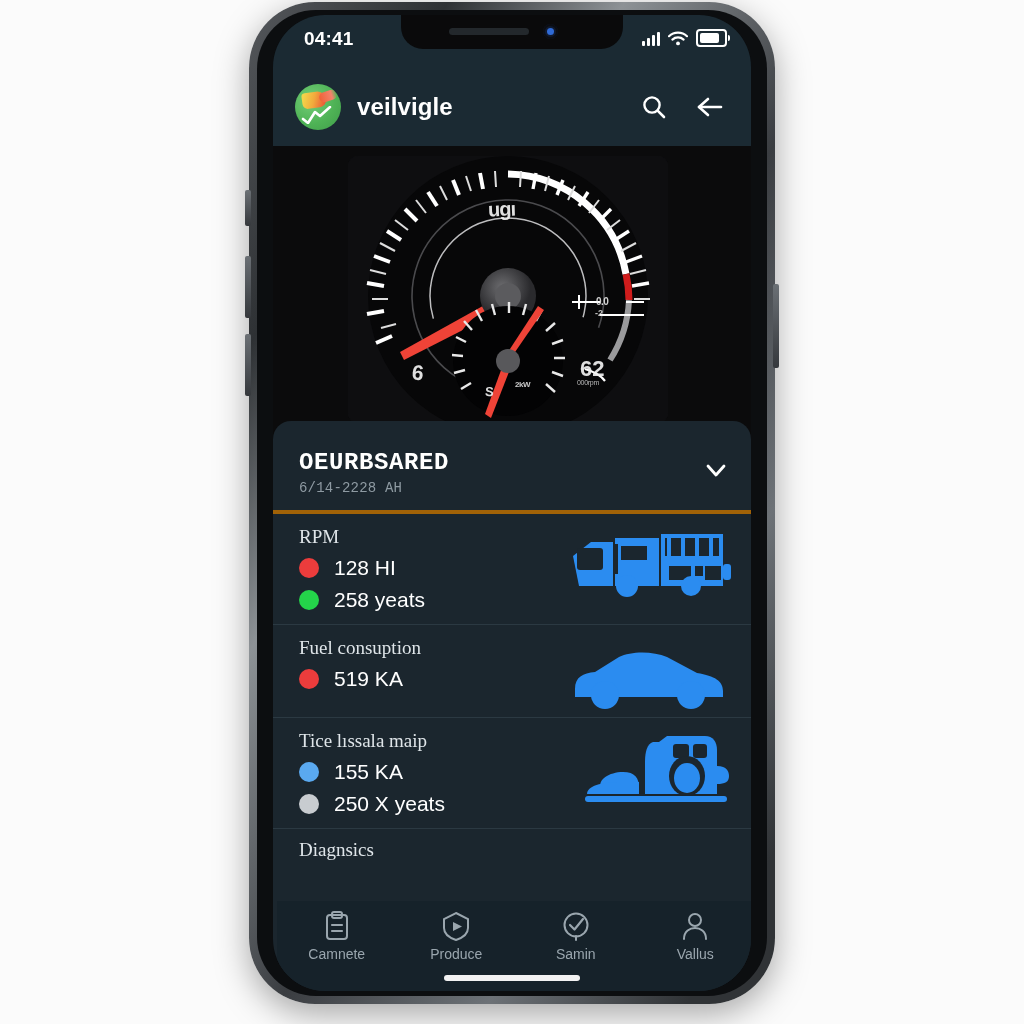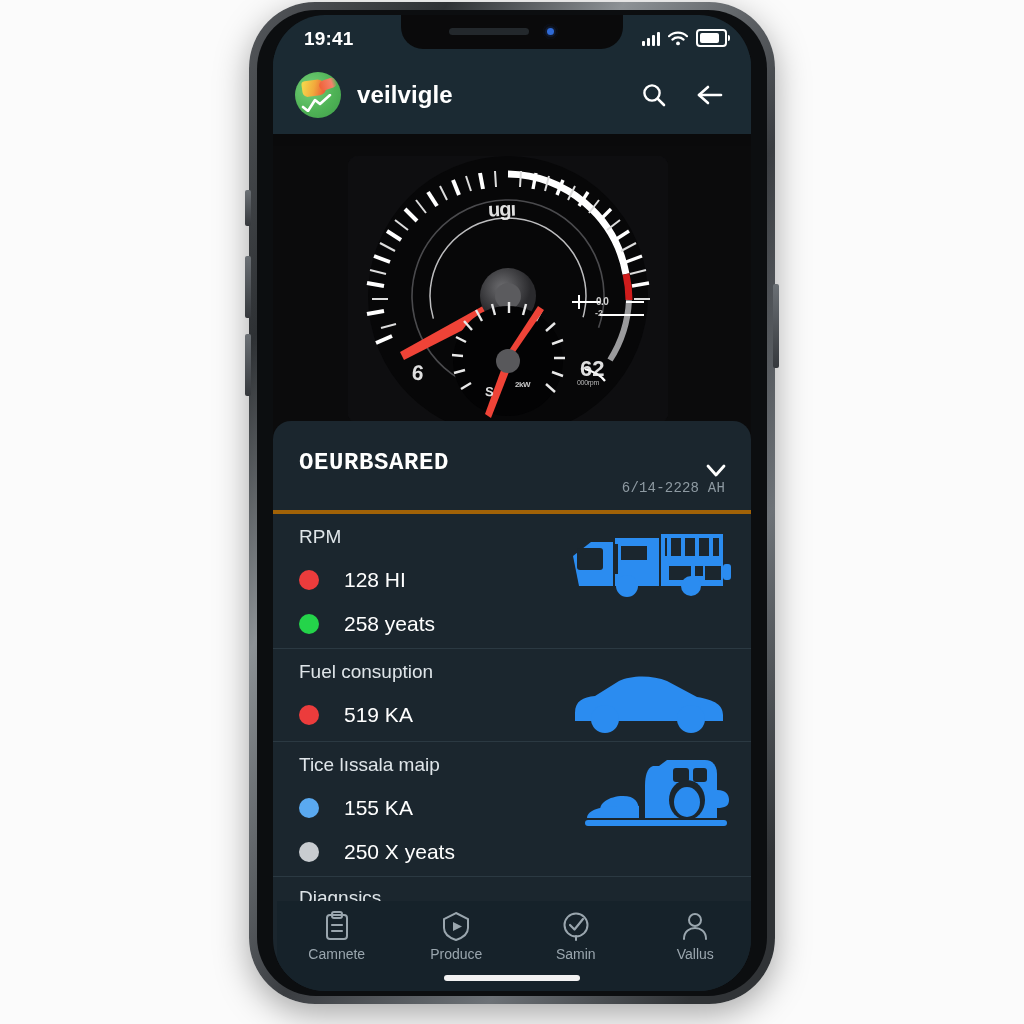--- a/index.html
+++ b/index.html
@@ -115,21 +115,21 @@
     position: relative;
   }
   .battery::after{
     content:"";position:absolute;right:-5px;top:4px;width:2px;height:6px;background:#fff;border-radius:0 2px 2px 0;
   }
   .battery .fill{position:absolute;left:2px;top:2px;bottom:2px;width:19px;background:#fff;border-radius:2px;}
 
   
   .appbar {
     position: absolute;
-    left: 0; top: 40px;
+    left: 0; top: 52px;
     width: 478px; height: 79px;
     background: #1b2a33;
     display: flex; align-items: center;
     z-index: 25;
   }
   .logo {
     width: 46px; height: 46px; margin-left: 22px;
     border-radius: 50%;
     background: radial-gradient(circle at 35% 35%, #76cf7a 0%, #4fb356 55%, #3f9d49 100%);
     position: relative; overflow: hidden; flex: 0 0 auto;
@@ -203,36 +203,36 @@
   .sheet-head {
     position: relative;
     padding: 28px 26px 14px 26px;
     border-bottom: 4px solid #a16207;
     font-family: Liberation Mono, monospace;
   }
   .sheet-title {
     color: #ffffff; font-size: 24px; font-weight: bold; letter-spacing: 0.6px;
   }
   .sheet-sub {
-    color: #8e9aa2; font-size: 14px; margin-top: 4px; letter-spacing: .2px; text-align: right;
+    color: #8e9aa2; font-size: 14px; margin-top: 4px; letter-spacing: .2px;
   }
   .chevron {
     position: absolute; right: 22px; top: 36px;
     width: 26px; height: 26px; cursor: pointer;
   }
 
   .metric {
     position: relative;
     padding: 12px 26px 12px 26px;
     border-bottom: 1px solid #2b3942;
     min-height: 93px;
     box-sizing: border-box;
   }
-  .metric-title { color: #dfe5e9; font-size: 19px; margin-bottom: 5px; }
-  .metric-row { display: flex; align-items: center; margin-top: 20px; gap: 10px; }
+  .metric-title { color: #dfe5e9; font-size: 19px; margin-bottom: 5px; font-family: Liberation Serif, serif; }
+  .metric-row { display: flex; align-items: center; margin-top: 8px; }
   .dot { width: 20px; height: 20px; border-radius: 50%; flex: 0 0 auto; }
   .metric-val { color: #ffffff; font-size: 21px; margin-left: 15px; }
   .metric-icon { position: absolute; right: 16px; top: 14px; }
 
   .metric-partial { padding: 10px 26px 0 26px; }
   .metric-partial .metric-title { font-size: 19px; }
 
   
   .bottomnav {
     position: absolute;
@@ -262,21 +262,21 @@
     <div class="phone-frame-inner"></div>
   </div>
   <div class="side-btn btn-mute"></div>
   <div class="side-btn btn-vol-up"></div>
   <div class="side-btn btn-vol-dn"></div>
   <div class="side-btn btn-power"></div>
 
   <div class="screen">
 
     <div class="statusbar">
-      <div class="status-time">19:41</div>
+      <div class="status-time">04:41</div>
       <div class="status-icons">
         <span class="bars">
             <i></i>
             <i></i>
             <i></i>
             <i></i>
           </span>
         <svg width="20" height="15" viewBox="0 0 20 15">
           <path d="M1 5.2 A13 13 0 0 1 19 5.2" stroke="#fff" stroke-width="2.2" fill="none" stroke-linecap="round"></path>
           <path d="M4.4 8.6 A8.4 8.4 0 0 1 15.6 8.6" stroke="#fff" stroke-width="2.2" fill="none" stroke-linecap="round"></path>

